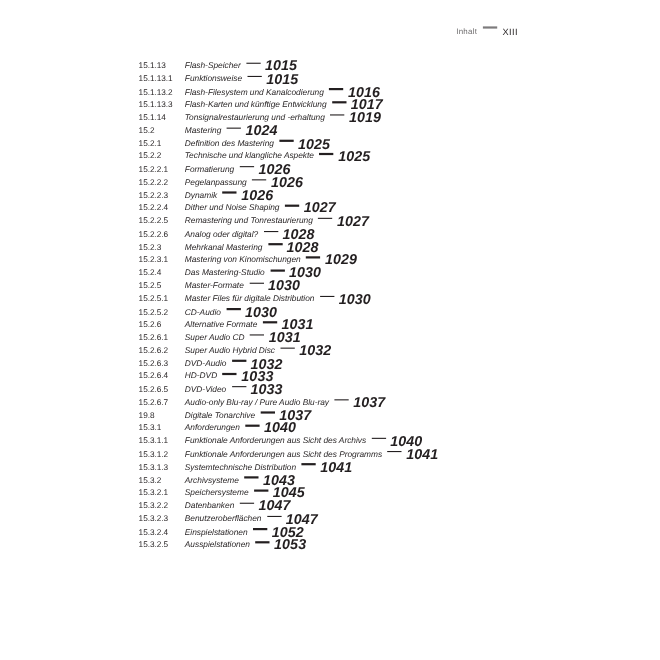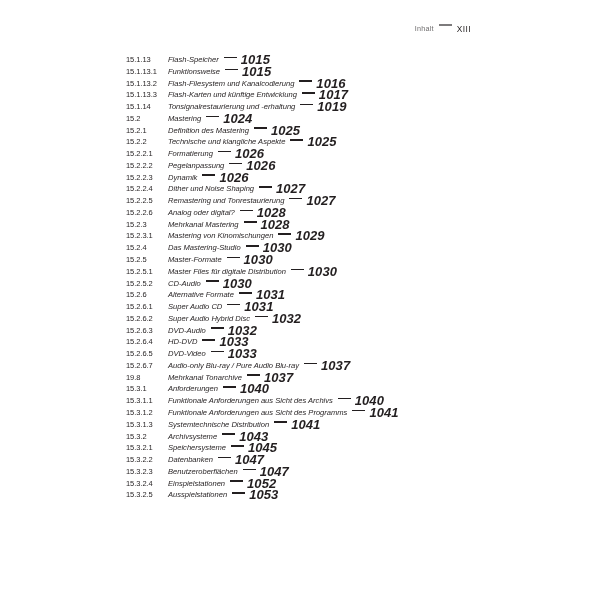--- a/index.html
+++ b/index.html
@@ -324,21 +324,21 @@
         <span class="toc-num">15.2.6.7</span>
         <span class="toc-entry">
           <span class="toc-title">Audio-only Blu-ray / Pure Audio Blu-ray</span>
           <span class="toc-dash"></span>
           <span class="toc-page">1037</span>
         </span>
       </div>
       <div class="toc-row">
         <span class="toc-num">19.8</span>
         <span class="toc-entry">
-          <span class="toc-title">Mehrkanal Tonarchive</span>
+          <span class="toc-title">Digitale Tonarchive</span>
           <span class="toc-dash"></span>
           <span class="toc-page">1037</span>
         </span>
       </div>
       <div class="toc-row">
         <span class="toc-num">15.3.1</span>
         <span class="toc-entry">
           <span class="toc-title">Anforderungen</span>
           <span class="toc-dash"></span>
           <span class="toc-page">1040</span>

